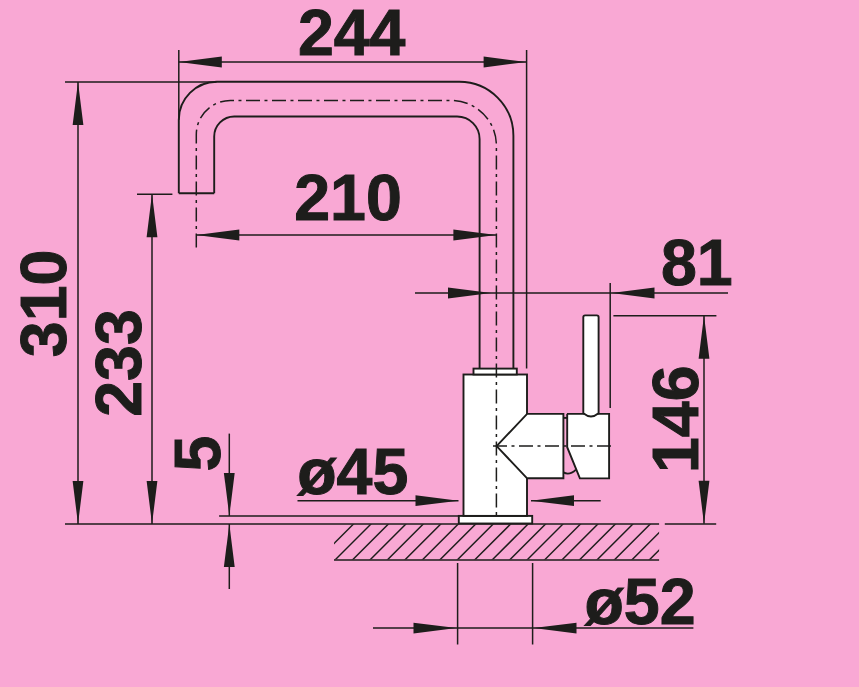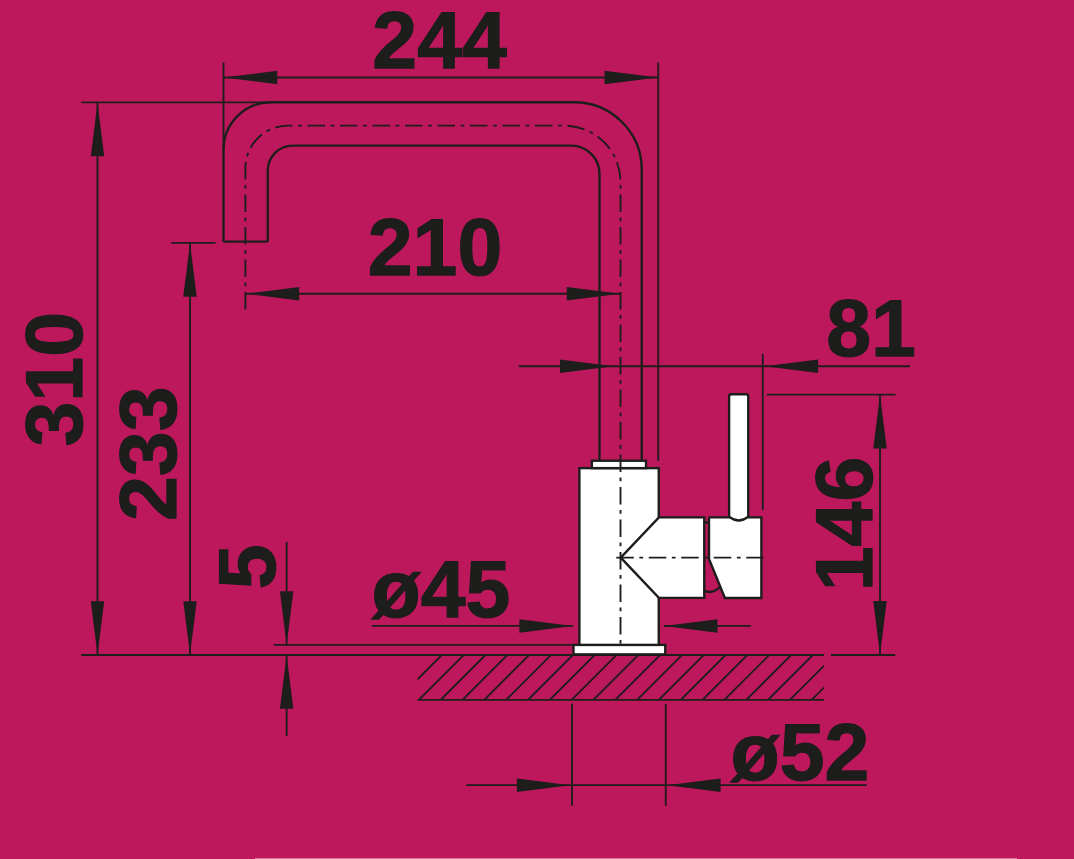--- a/index.html
+++ b/index.html
@@ -1,16 +1,16 @@
 <!DOCTYPE html>
 <html><head>
 <meta charset="utf-8">
 <style>
   html,body{margin:0;padding:0;background:#ffffff;}
-  #stage{position:relative;width:859px;height:687px;background:#be185d;overflow:hidden;}
+  #stage{position:relative;width:859px;height:687px;background:#f9a8d4;overflow:hidden;}
   svg{display:block;}
   text{font-family:"Liberation Sans", sans-serif;font-weight:bold;fill:#1d1d1b;}
 </style>
 </head>
 <body>
 <div id="stage">
 <svg width="859" height="687" viewBox="0 0 859 687" fill="none" stroke-linecap="butt">
 <g stroke="#1d1d1b">
 
 <g stroke-width="1.45">

